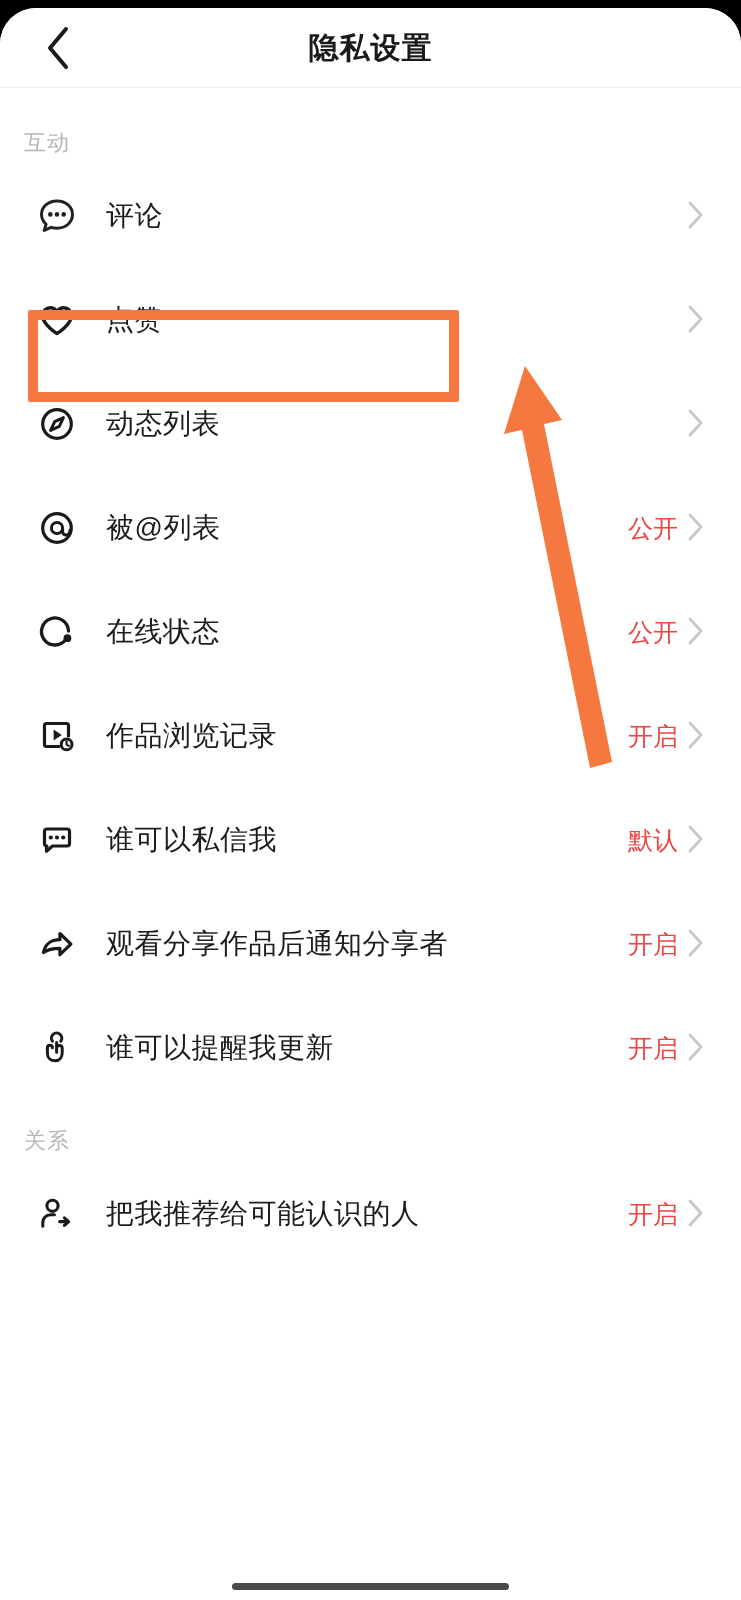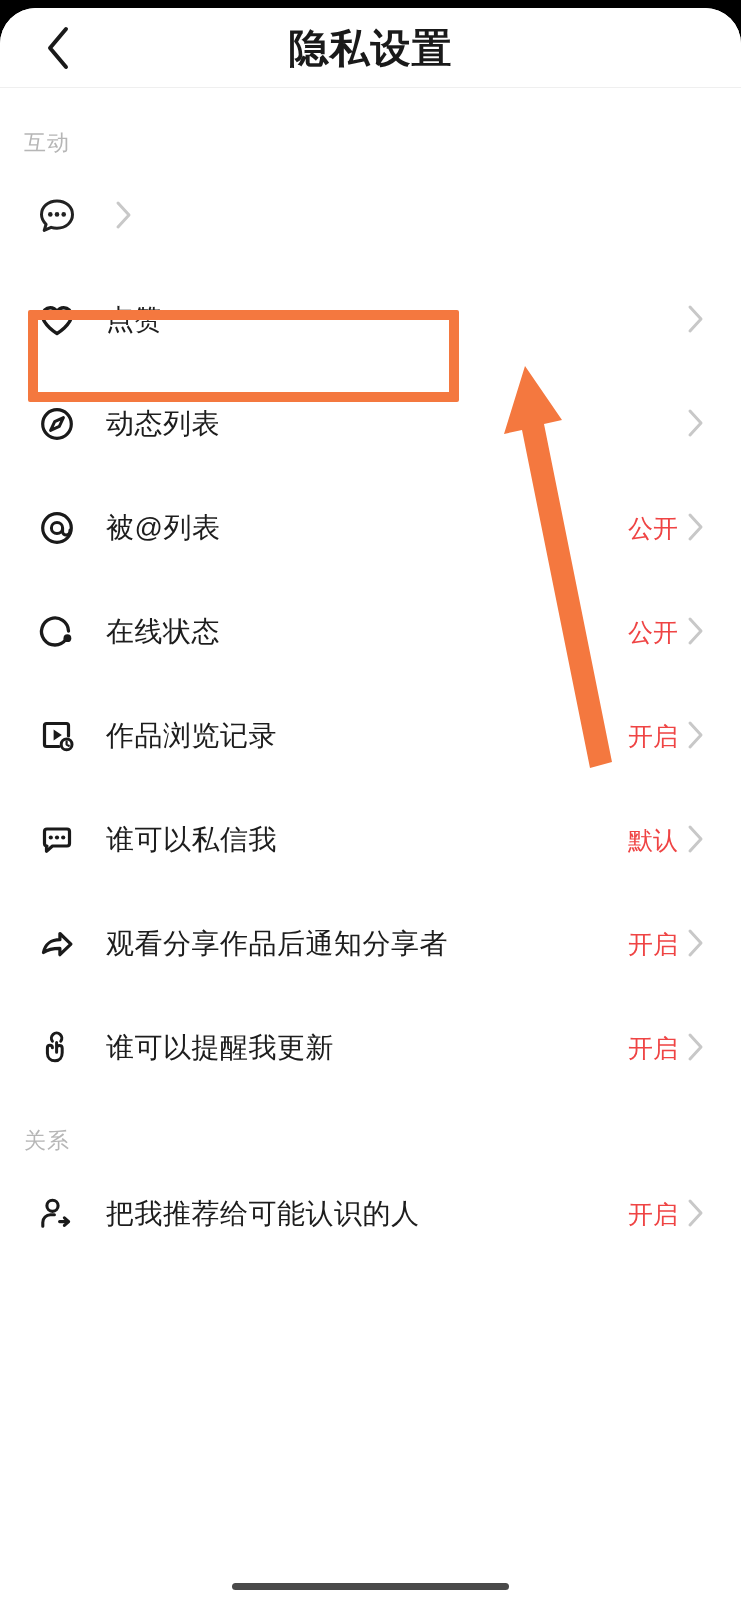--- a/index.html
+++ b/index.html
@@ -36,21 +36,21 @@
     left:20px; top:0;
     width:76px; height:80px;
     display:flex; align-items:center; justify-content:center;
     cursor:pointer;
   }
   #back-btn svg { display:block; }
   #page-title {
     position:absolute;
     left:0; top:0; width:741px; height:80px;
     display:flex; align-items:center; justify-content:center;
-    font-size:40px; font-weight:bold; color:#1a1a1a;
+    font-size:30px; font-weight:bold; color:#1a1a1a;
     letter-spacing:1px;
   }
   
   #content { position:relative; }
   .section-label {
     height:62px;
     display:flex; align-items:flex-end;
     padding:0 0 6px 24px;
     font-size:22px; color:#b6b6b6;
     letter-spacing:1px;
@@ -156,20 +156,21 @@
 
       <div class="row">
         <span class="row-icon">
           <svg width="44" height="44" viewBox="0 0 44 44">
             <path d="M22 7c9 0 15.5 6 15.5 13.6S31 34.2 22 34.2c-2.1 0-4.1-.3-5.9-.9l-6.9 3.1 1.9-6.1C8.3 27.7 6.5 24.3 6.5 20.6 6.5 13 13 7 22 7z" fill="none" stroke="#222" stroke-width="3" stroke-linejoin="round"></path>
             <circle cx="15.3" cy="20.4" r="2.3" fill="#222"></circle>
             <circle cx="22" cy="20.4" r="2.3" fill="#222"></circle>
             <circle cx="28.7" cy="20.4" r="2.3" fill="#222"></circle>
           </svg>
         </span>
+        <span class="row-label">评论</span>
         <span class="row-value"></span>
         <span class="row-chevron">
           <svg width="20" height="32" viewBox="0 0 20 32">
             <polyline points="5,4 16,16 5,28" fill="none" stroke="#c8c8c8" stroke-width="3" stroke-linecap="round" stroke-linejoin="round"></polyline>
           </svg>
         </span>
       </div>
 
       <div class="row">
         <span class="row-icon">

